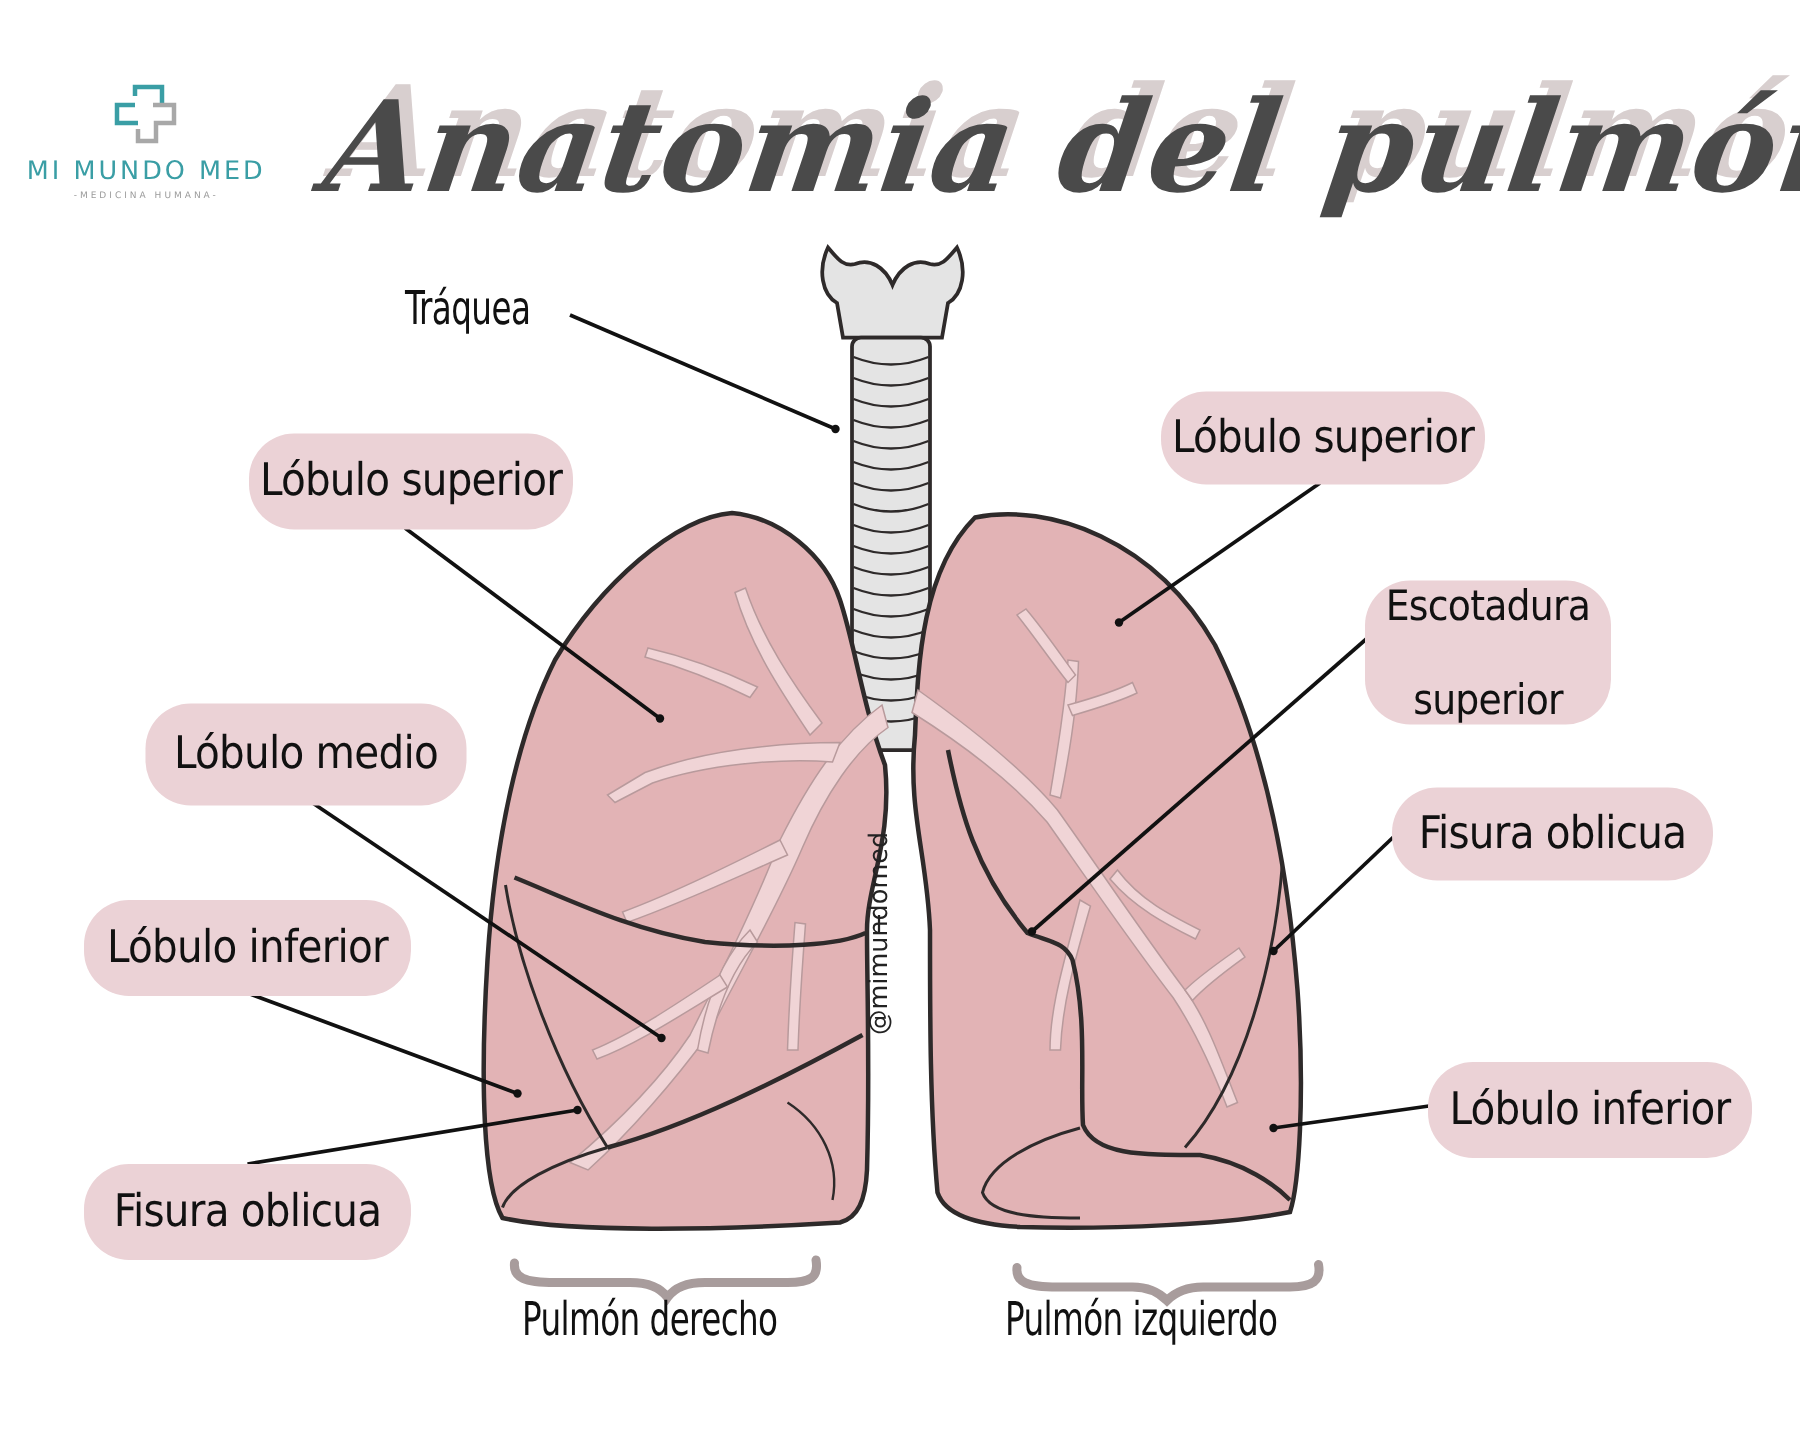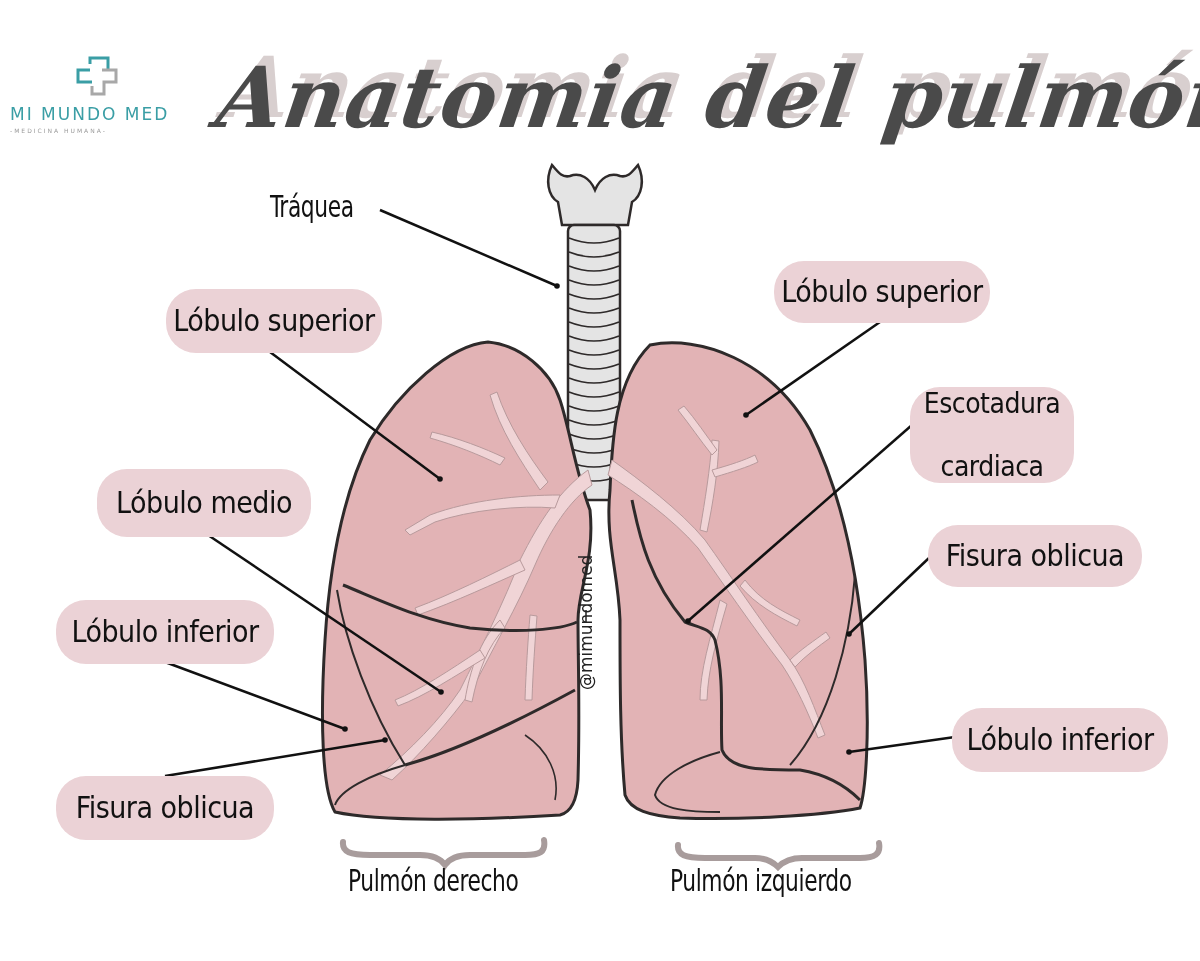--- a/index.html
+++ b/index.html
@@ -1,18 +1,18 @@
 <!DOCTYPE html>
 <html><head>
 <meta charset="utf-8">
 <style>
   html, body { margin:0; padding:0; background:#ffffff; }
   body { width:1200px; height:961px; position:relative; overflow:hidden; font-family:"DejaVu Sans", sans-serif; }
   #stage { position:absolute; left:0; top:0; width:1200px; height:961px; }
-  .logo { position:absolute; left:10px; top:54px; width:175px; height:90px; }
+  .logo { position:absolute; left:10px; top:54px; width:175px; height:90px; text-align:center; }
   .logo-name { position:absolute; left:0; top:50px; width:175px; font-family:"DejaVu Sans", sans-serif; font-size:17px; letter-spacing:2px; color:#3a9ea5; }
   .logo-sub { position:absolute; left:0; top:73px; width:175px; font-family:"DejaVu Sans", sans-serif; font-size:6px; letter-spacing:2px; color:#9a9a9a; }
   .title-wrap { position:absolute; left:210px; top:20px; width:920px; height:140px; }
   .title { position:absolute; left:8px; top:28px; font-family:"DejaVu Serif", serif; font-style:italic; font-weight:bold; font-size:84px; letter-spacing:1px; color:#4a4a4a; white-space:nowrap; transform:skewX(-8deg); }
   .title.shadow { color:#d8cfcf; left:16px; top:18px; }
   .label { position:absolute; background:#ebd2d6; border-radius:30px; color:#111; font-family:"DejaVu Sans Condensed","DejaVu Sans", sans-serif; font-stretch:condensed; font-size:30px; line-height:1; display:flex; align-items:center; justify-content:center; text-align:center; letter-spacing:-0.5px; }
   .label.two { font-size:28px; line-height:1.05; flex-direction:column;gap:33px; }
   .lung-caption { position:absolute; font-family:"DejaVu Sans", sans-serif; font-stretch:condensed; font-size:31px; color:#111; transform:scaleX(0.78); transform-origin:left top; white-space:nowrap; letter-spacing:-0.5px; }
   .watermark { position:absolute; left:576px; top:690px; transform-origin:left top; transform:rotate(-90deg); font-family:"DejaVu Sans", sans-serif; font-size:17px; color:#222; white-space:nowrap; }
   svg { position:absolute; left:0; top:0; }
@@ -131,21 +131,21 @@
   <div class="lung-caption" style="left:270px;top:188px;">Tráquea</div>
 
   <div class="label" style="left:166px;top:289px;width:216px;height:64px;">Lóbulo superior</div>
   <div class="label" style="left:97px;top:469px;width:214px;height:68px;">Lóbulo medio</div>
   <div class="label" style="left:56px;top:600px;width:218px;height:64px;">Lóbulo inferior</div>
   <div class="label" style="left:56px;top:776px;width:218px;height:64px;">Fisura oblicua</div>
 
   <div class="label" style="left:774px;top:261px;width:216px;height:62px;">Lóbulo superior</div>
   <div class="label two" style="left:910px;top:387px;width:164px;height:96px;">
     <span>Escotadura</span>
-    <span>cardiaca</span>
+    <span>superior</span>
   </div>
   <div class="label" style="left:928px;top:525px;width:214px;height:62px;">Fisura oblicua</div>
   <div class="label" style="left:952px;top:708px;width:216px;height:64px;">Lóbulo inferior</div>
 
   <div class="lung-caption" style="left:348px;top:862px;">Pulmón derecho</div>
   <div class="lung-caption" style="left:670px;top:862px;">Pulmón izquierdo</div>
 
   <div class="watermark">@mimundomed</div>
 </div>
 

